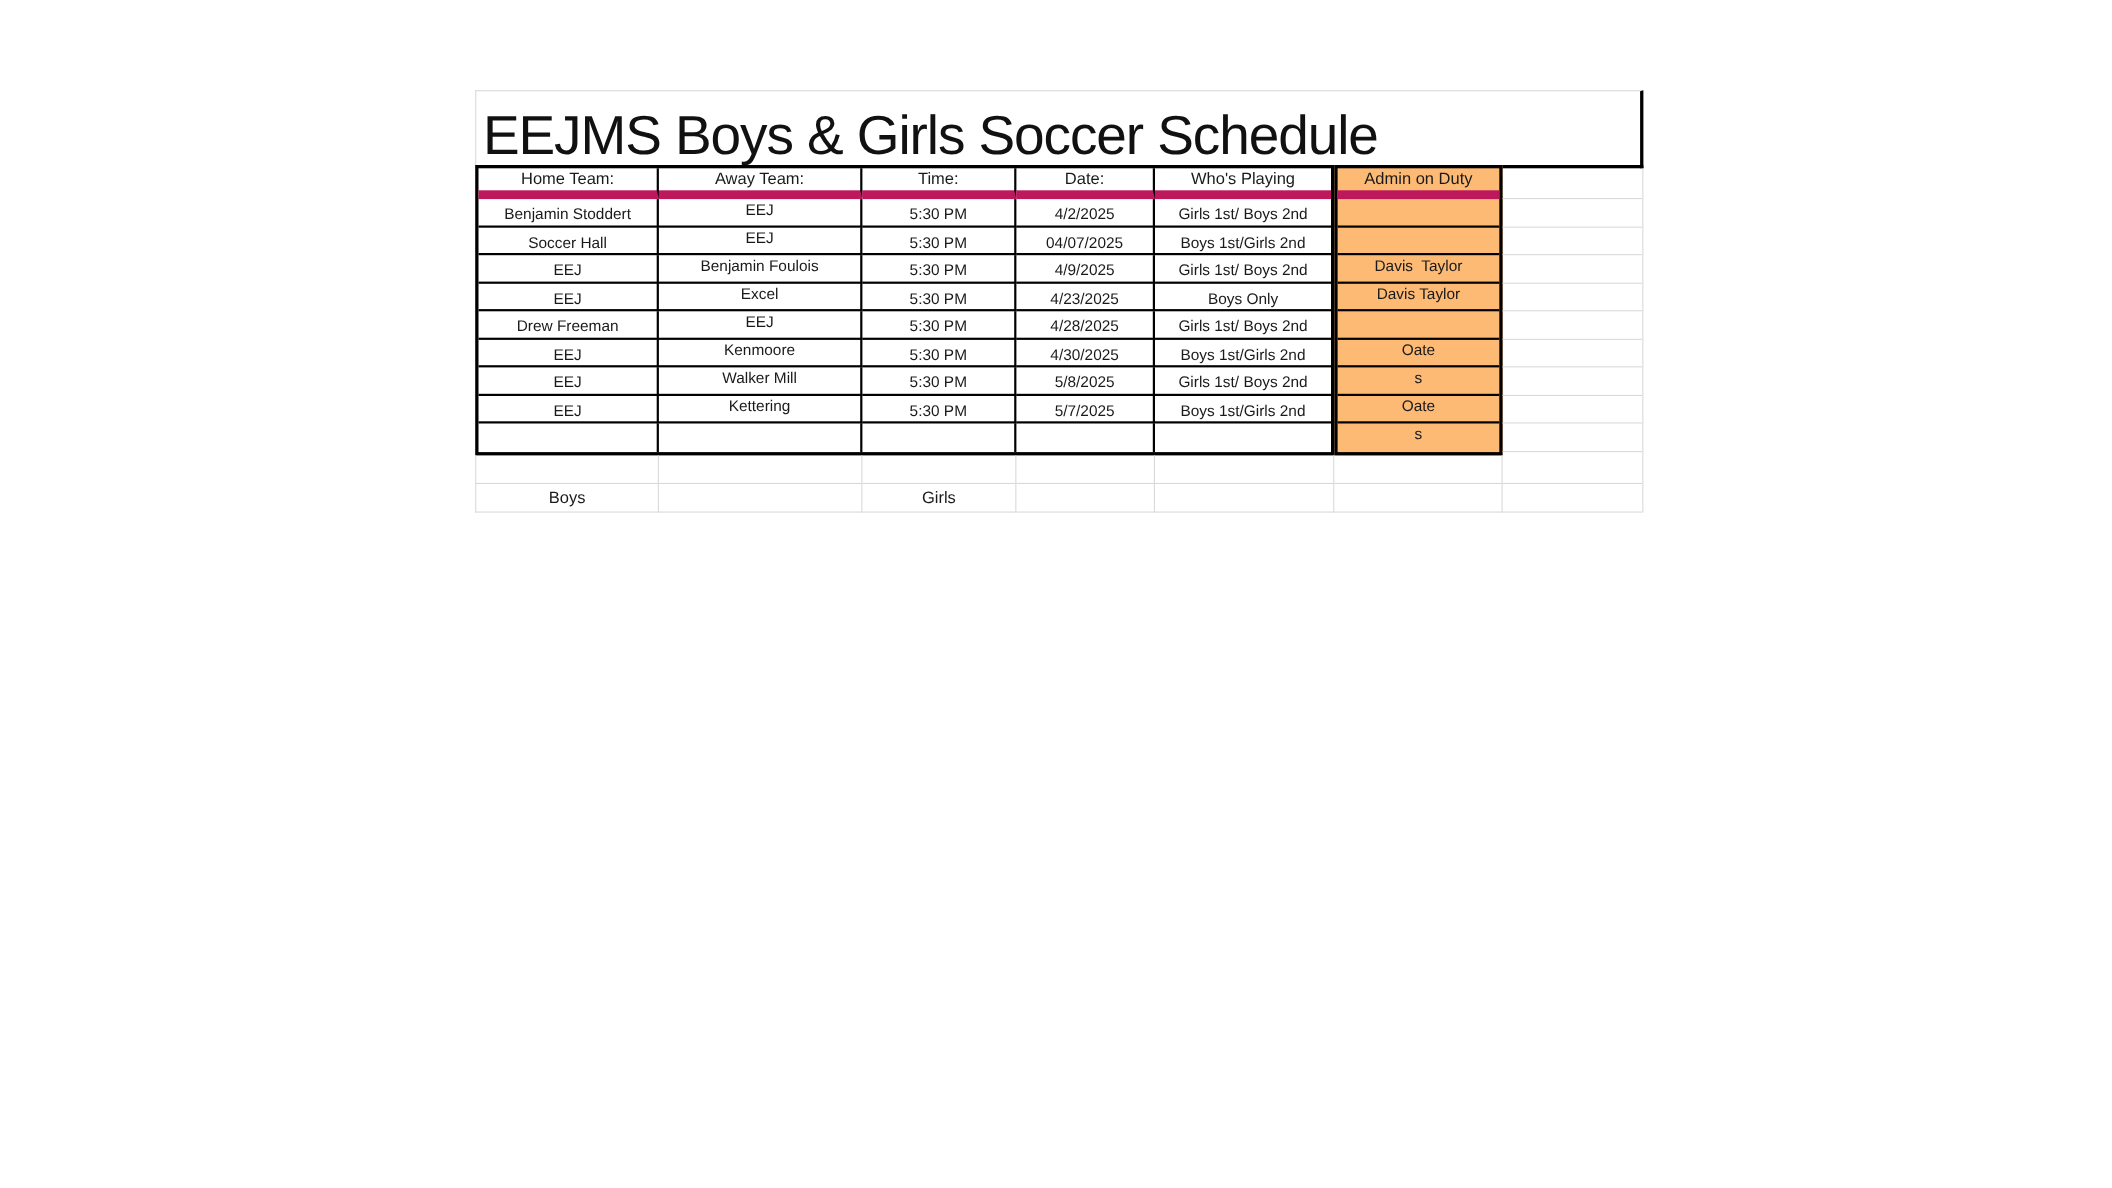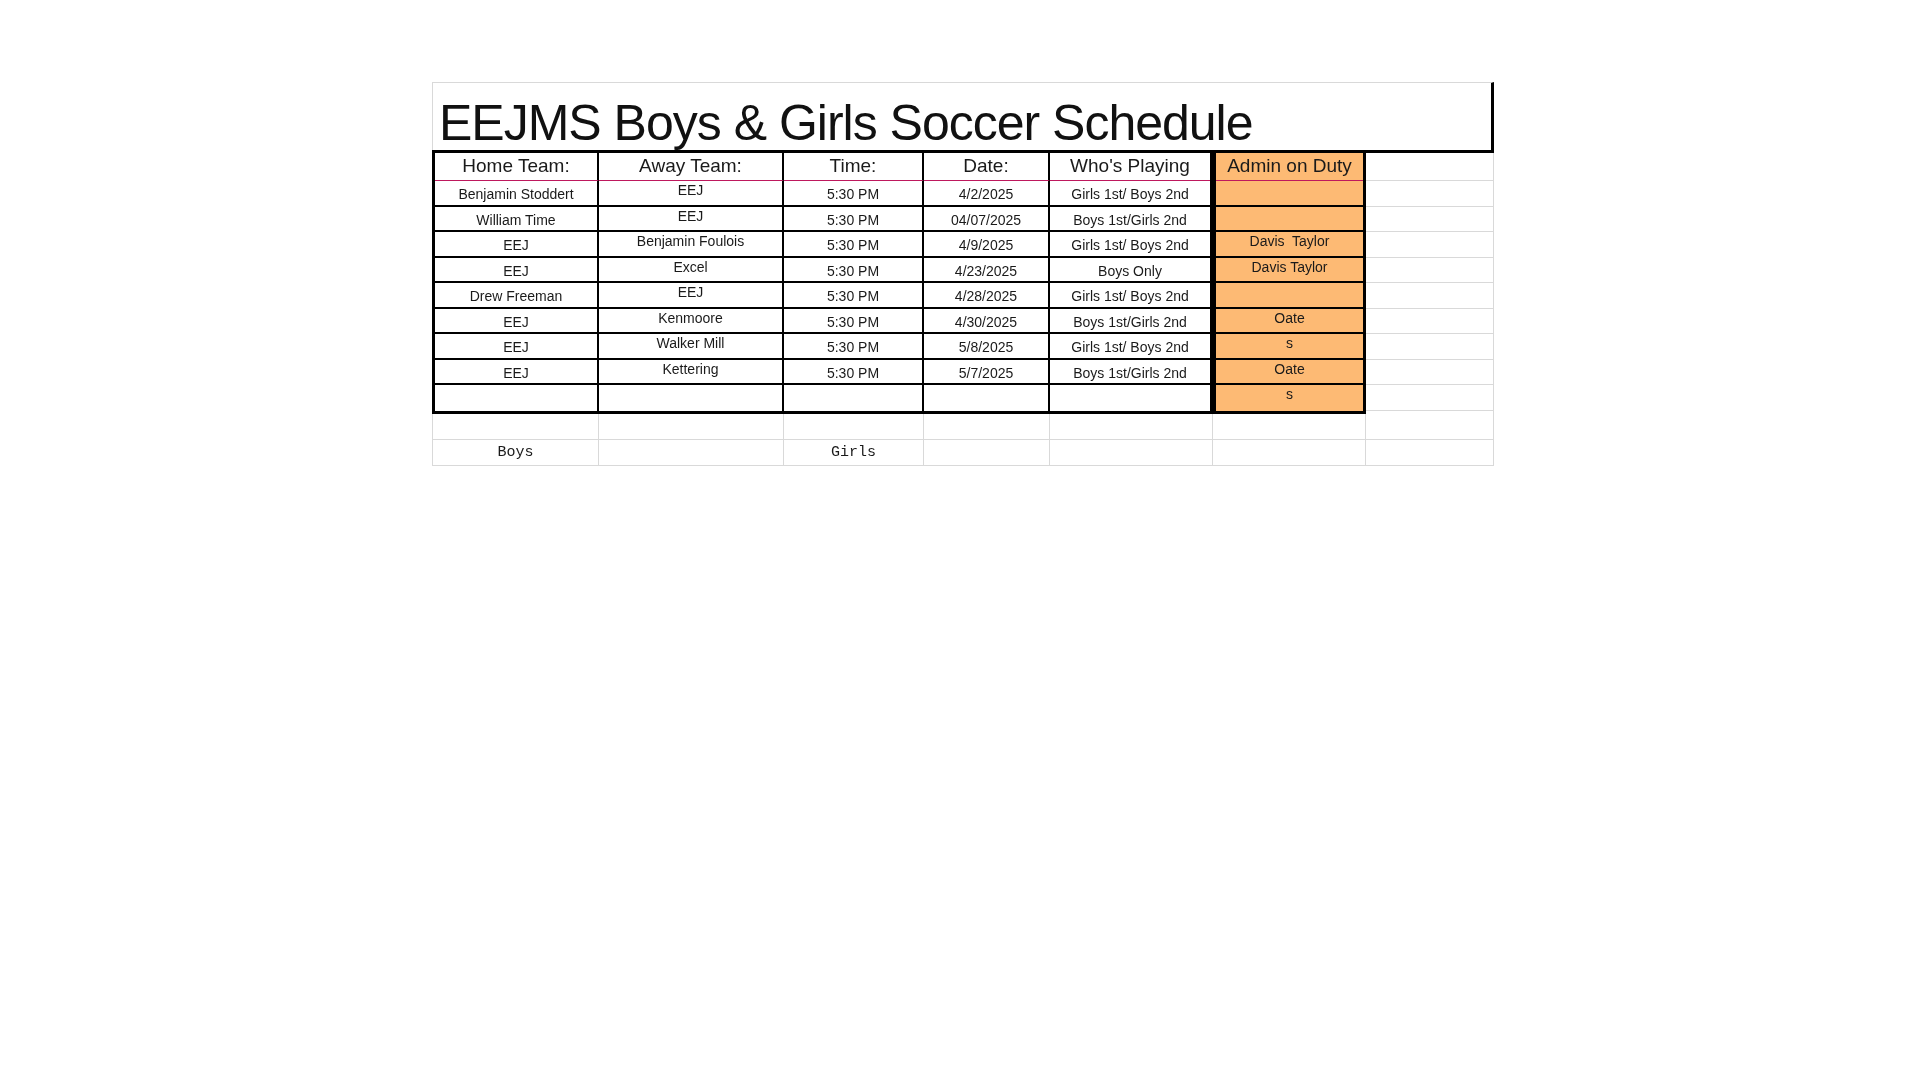--- a/index.html
+++ b/index.html
@@ -50,21 +50,21 @@
     grid-template-rows: 28px repeat(9, 25.55px);
     background: #fdba74;
   }
 
   .cell {
     box-sizing: border-box;
     display: flex; justify-content: center; align-items: center;
     font-size: 14px; line-height: 1.1;
     overflow: hidden; white-space: nowrap;
   }
-  .hd { border-bottom: 1px solid #be185d; font-size: 19px; }
+  .hd { border-bottom: 8px solid #be185d; font-size: 15px; }
   .dt { border-bottom: 2px solid #000; }
   .lr { border-bottom: none; }           
   .vr { border-right: 2px solid #000; }  
   .va-b { align-items: flex-end; padding-bottom: 2px; }
   .va-t { align-items: flex-start; padding-top: 2px; }
   .pre { white-space: pre; }
 
   
   .right-col {
     position: absolute; left: 1366px; top: 153px;
@@ -84,21 +84,20 @@
     box-sizing: border-box;
     display: grid;
     grid-template-columns: 167px 185px 140px 126px 163px 153px;
     grid-template-rows: 26px 26px;
   }
   .below-grid .gcell {
     display: flex; justify-content: center; align-items: center;
     font-size: 15px;
     border-right: 1px solid #d9d9d9;
     border-bottom: 1px solid #d9d9d9;
-    font-family: Liberation Mono, monospace;
   }
   .below-grid .gcell.first { border-left: 1px solid #d9d9d9; }
 </style>
 </head>
 <body>
 
 <div class="sheet">
 
   <div class="title-block">
     <span class="title-text">EEJMS Boys &amp; Girls Soccer Schedule</span>
@@ -111,21 +110,21 @@
     <div class="cell hd vr">Time:</div>
     <div class="cell hd vr">Date:</div>
     <div class="cell hd">Who's Playing</div>
 
     <div class="cell dt vr va-b">Benjamin Stoddert</div>
     <div class="cell dt vr va-t">EEJ</div>
     <div class="cell dt vr va-b">5:30 PM</div>
     <div class="cell dt vr va-b">4/2/2025</div>
     <div class="cell dt va-b">Girls 1st/ Boys 2nd</div>
 
-    <div class="cell dt vr va-b">William Time</div>
+    <div class="cell dt vr va-b">Soccer Hall</div>
     <div class="cell dt vr va-t">EEJ</div>
     <div class="cell dt vr va-b">5:30 PM</div>
     <div class="cell dt vr va-b">04/07/2025</div>
     <div class="cell dt va-b">Boys 1st/Girls 2nd</div>
 
     <div class="cell dt vr va-b">EEJ</div>
     <div class="cell dt vr va-t">Benjamin Foulois</div>
     <div class="cell dt vr va-b">5:30 PM</div>
     <div class="cell dt vr va-b">4/9/2025</div>
     <div class="cell dt va-b">Girls 1st/ Boys 2nd</div>

